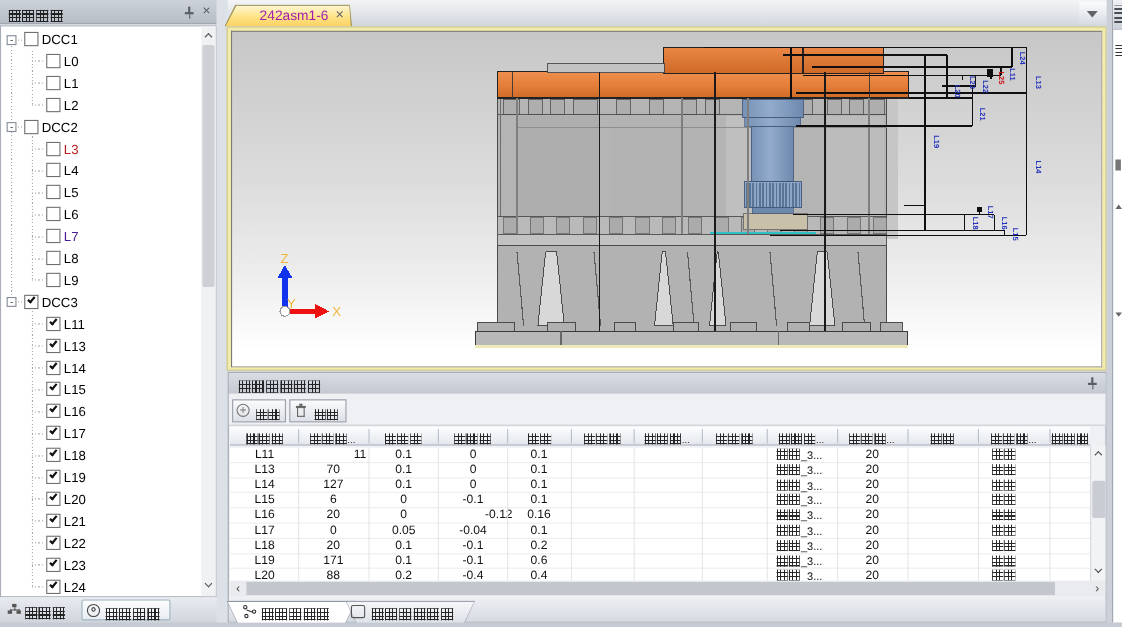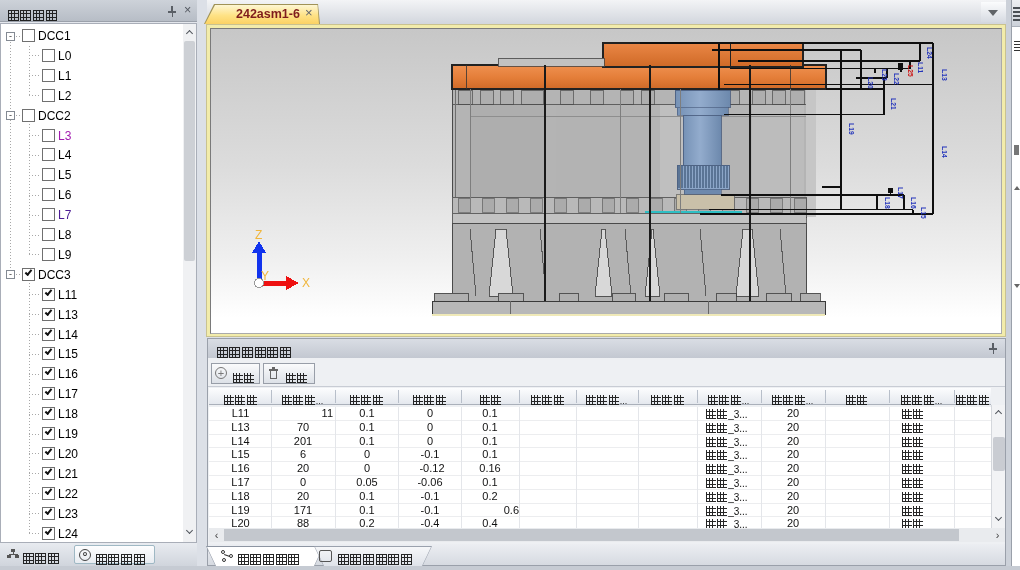--- a/index.html
+++ b/index.html
@@ -60,21 +60,21 @@
 <div class="abs" style="left:41px;top:24.9px;width:13px;height:13px;border:1.5px solid #707070;background:#fff"></div>
 <div class="abs" style="left:57px;top:24.9px;font-size:12px;color:#000">L0</div>
 <div class="abs" style="left:41px;top:44.8px;width:13px;height:13px;border:1.5px solid #707070;background:#fff"></div>
 <div class="abs" style="left:57px;top:44.8px;font-size:12px;color:#000">L1</div>
 <div class="abs" style="left:41px;top:64.7px;width:13px;height:13px;border:1.5px solid #707070;background:#fff"></div>
 <div class="abs" style="left:57px;top:64.7px;font-size:12px;color:#000">L2</div>
 <div class="abs" style="left:5px;top:87.1px;width:9px;height:9px;border:1px solid #848a93;background:#fff;font-size:9px;line-height:7px;text-align:center;color:#333">-</div>
 <div class="abs" style="left:21px;top:84.6px;width:13px;height:13px;border:1.5px solid #707070;background:#fff"></div>
 <div class="abs" style="left:37px;top:84.6px;font-size:12px;color:#000">DCC2</div>
 <div class="abs" style="left:41px;top:104.5px;width:13px;height:13px;border:1.5px solid #707070;background:#fff"></div>
-<div class="abs" style="left:57px;top:104.5px;font-size:12px;color:#a21caf">L3</div>
+<div class="abs" style="left:57px;top:104.5px;font-size:12px;color:#b91c1c">L3</div>
 <div class="abs" style="left:41px;top:124.4px;width:13px;height:13px;border:1.5px solid #707070;background:#fff"></div>
 <div class="abs" style="left:57px;top:124.4px;font-size:12px;color:#000">L4</div>
 <div class="abs" style="left:41px;top:144.3px;width:13px;height:13px;border:1.5px solid #707070;background:#fff"></div>
 <div class="abs" style="left:57px;top:144.3px;font-size:12px;color:#000">L5</div>
 <div class="abs" style="left:41px;top:164.2px;width:13px;height:13px;border:1.5px solid #707070;background:#fff"></div>
 <div class="abs" style="left:57px;top:164.2px;font-size:12px;color:#000">L6</div>
 <div class="abs" style="left:41px;top:184.1px;width:13px;height:13px;border:1.5px solid #707070;background:#fff"></div>
 <div class="abs" style="left:57px;top:184.1px;font-size:12px;color:#4c1d95">L7</div>
 <div class="abs" style="left:41px;top:204.0px;width:13px;height:13px;border:1.5px solid #707070;background:#fff"></div>
 <div class="abs" style="left:57px;top:204.0px;font-size:12px;color:#000">L8</div>
@@ -159,21 +159,21 @@
             <div class="abs" style="left:2.5px;top:2.5px;width:4px;height:4px;border:1.2px solid #444;border-radius:2px;transform:rotate(45deg)"></div>
           </div>
 <div class="abs" style="left:20px;top:3px"><i class="g "></i><i class="g "></i><i class="g "></i><i class="g "></i></div>
 </div>
 </div>
 </div>
 <div class="abs" style="left:197px;top:0;width:10px;height:570px;background:#dce0e7"></div>
 <div class="abs" style="left:207px;top:0;width:813px;height:24px;background:linear-gradient(#f3f4f6,#d2d6dd)"></div>
 <div class="abs" style="left:204px;top:4px;width:116px;height:20px;background:#a09257;clip-path:polygon(10px 0,114px 0,116px 20px,0 20px)"></div>
 <div class="abs" style="left:205px;top:5px;width:114px;height:19px;background:linear-gradient(#fdf6d4,#fee285 55%,#fbd264);clip-path:polygon(10px 0,112.5px 0,114px 19px,0 19px)"></div>
-<div class="abs" style="left:236px;top:7px;font-size:12.5px;font-weight:bold;color:#7f1d1d">242asm1-6</div>
+<div class="abs" style="left:236px;top:7px;font-size:12.5px;font-weight:normal;color:#a21caf">242asm1-6</div>
 <div class="abs" style="left:305px;top:5px;font-size:13px;color:#60656d">×</div>
 <div class="abs" style="left:981px;top:2px;width:25px;height:20px;background:linear-gradient(#fbfcfd,#d7dbe2)">
       <div class="abs" style="left:7px;top:8px;width:0;height:0;border-left:5px solid transparent;border-right:5px solid transparent;border-top:6px solid #606468"></div>
     </div>
 <div class="abs" style="left:206px;top:24px;width:800px;height:313px;background:#f2ecab;border:1px solid #c9c290">
 <div class="abs" style="left:3px;top:3px;width:792px;height:306px;border:1px solid #7a7a7a;border-right-color:#aaa;border-bottom-color:#aaa;background:linear-gradient(#c7c7c7,#dcdcdc 45%,#efefef 75%,#ffffff 95%)">
 <svg class="abs" style="left:0;top:0" width="790" height="304" viewBox="211 28 790 304" shape-rendering="crispEdges">
 <defs>
             <linearGradient id="org" x1="0" y1="0" x2="0" y2="1">
               <stop offset="0" stop-color="#ef9050"></stop>
@@ -411,21 +411,21 @@
 <div class="abs" style="left:62px;top:0px;width:64px;text-align:center;line-height:13px">70</div>
 <div class="abs" style="left:126px;top:0px;width:64px;text-align:center;line-height:13px">0.1</div>
 <div class="abs" style="left:189px;top:0px;width:64px;text-align:center;line-height:13px">0</div>
 <div class="abs" style="left:252px;top:0px;width:58px;text-align:center;line-height:13px">0.1</div>
 <div class="abs" style="left:496px;top:1px;white-space:nowrap"><i class="g s"></i><i class="g s"></i><span style="font-size:10px;color:#111">_3...</span></div>
 <div class="abs" style="left:552px;top:0;width:64px;text-align:center;line-height:13px">20</div>
 <div class="abs" style="left:692px;top:1px;white-space:nowrap"><i class="g s"></i><i class="g s"></i></div>
 </div>
 <div class="abs" style="left:0;top:27.6px;width:782px;height:13.8px;border-bottom:1px solid #ecedef;font-size:11px;color:#111">
 <div class="abs" style="left:1px;top:0px;width:61px;text-align:center;line-height:13px">L14</div>
-<div class="abs" style="left:62px;top:0px;width:64px;text-align:center;line-height:13px">201</div>
+<div class="abs" style="left:62px;top:0px;width:64px;text-align:center;line-height:13px">127</div>
 <div class="abs" style="left:126px;top:0px;width:64px;text-align:center;line-height:13px">0.1</div>
 <div class="abs" style="left:189px;top:0px;width:64px;text-align:center;line-height:13px">0</div>
 <div class="abs" style="left:252px;top:0px;width:58px;text-align:center;line-height:13px">0.1</div>
 <div class="abs" style="left:496px;top:1px;white-space:nowrap"><i class="g s"></i><i class="g s"></i><span style="font-size:10px;color:#111">_3...</span></div>
 <div class="abs" style="left:552px;top:0;width:64px;text-align:center;line-height:13px">20</div>
 <div class="abs" style="left:692px;top:1px;white-space:nowrap"><i class="g s"></i><i class="g s"></i></div>
 </div>
 <div class="abs" style="left:0;top:41.4px;width:782px;height:13.8px;border-bottom:1px solid #ecedef;font-size:11px;color:#111">
 <div class="abs" style="left:1px;top:0px;width:61px;text-align:center;line-height:13px">L15</div>
 <div class="abs" style="left:62px;top:0px;width:64px;text-align:center;line-height:13px">6</div>
@@ -433,52 +433,52 @@
 <div class="abs" style="left:189px;top:0px;width:64px;text-align:center;line-height:13px">-0.1</div>
 <div class="abs" style="left:252px;top:0px;width:58px;text-align:center;line-height:13px">0.1</div>
 <div class="abs" style="left:496px;top:1px;white-space:nowrap"><i class="g s"></i><i class="g s"></i><span style="font-size:10px;color:#111">_3...</span></div>
 <div class="abs" style="left:552px;top:0;width:64px;text-align:center;line-height:13px">20</div>
 <div class="abs" style="left:692px;top:1px;white-space:nowrap"><i class="g s"></i><i class="g s"></i></div>
 </div>
 <div class="abs" style="left:0;top:55.2px;width:782px;height:13.8px;border-bottom:1px solid #ecedef;font-size:11px;color:#111">
 <div class="abs" style="left:1px;top:0px;width:61px;text-align:center;line-height:13px">L16</div>
 <div class="abs" style="left:62px;top:0px;width:64px;text-align:center;line-height:13px">20</div>
 <div class="abs" style="left:126px;top:0px;width:64px;text-align:center;line-height:13px">0</div>
-<div class="abs" style="left:189px;top:0px;width:68px;text-align:center;line-height:13px">-0.12</div>
+<div class="abs" style="left:189px;top:0px;width:68px;text-align:right;line-height:13px">-0.12</div>
 <div class="abs" style="left:252px;top:0px;width:58px;text-align:center;line-height:13px">0.16</div>
 <div class="abs" style="left:496px;top:1px;white-space:nowrap"><i class="g s"></i><i class="g s"></i><span style="font-size:10px;color:#111">_3...</span></div>
 <div class="abs" style="left:552px;top:0;width:64px;text-align:center;line-height:13px">20</div>
 <div class="abs" style="left:692px;top:1px;white-space:nowrap"><i class="g s"></i><i class="g s"></i></div>
 </div>
 <div class="abs" style="left:0;top:69.0px;width:782px;height:13.8px;border-bottom:1px solid #ecedef;font-size:11px;color:#111">
 <div class="abs" style="left:1px;top:0px;width:61px;text-align:center;line-height:13px">L17</div>
 <div class="abs" style="left:62px;top:0px;width:64px;text-align:center;line-height:13px">0</div>
 <div class="abs" style="left:126px;top:0px;width:64px;text-align:center;line-height:13px">0.05</div>
-<div class="abs" style="left:189px;top:0px;width:64px;text-align:center;line-height:13px">-0.06</div>
+<div class="abs" style="left:189px;top:0px;width:64px;text-align:center;line-height:13px">-0.04</div>
 <div class="abs" style="left:252px;top:0px;width:58px;text-align:center;line-height:13px">0.1</div>
 <div class="abs" style="left:496px;top:1px;white-space:nowrap"><i class="g s"></i><i class="g s"></i><span style="font-size:10px;color:#111">_3...</span></div>
 <div class="abs" style="left:552px;top:0;width:64px;text-align:center;line-height:13px">20</div>
 <div class="abs" style="left:692px;top:1px;white-space:nowrap"><i class="g s"></i><i class="g s"></i></div>
 </div>
 <div class="abs" style="left:0;top:82.8px;width:782px;height:13.8px;border-bottom:1px solid #ecedef;font-size:11px;color:#111">
 <div class="abs" style="left:1px;top:0px;width:61px;text-align:center;line-height:13px">L18</div>
 <div class="abs" style="left:62px;top:0px;width:64px;text-align:center;line-height:13px">20</div>
 <div class="abs" style="left:126px;top:0px;width:64px;text-align:center;line-height:13px">0.1</div>
 <div class="abs" style="left:189px;top:0px;width:64px;text-align:center;line-height:13px">-0.1</div>
 <div class="abs" style="left:252px;top:0px;width:58px;text-align:center;line-height:13px">0.2</div>
 <div class="abs" style="left:496px;top:1px;white-space:nowrap"><i class="g s"></i><i class="g s"></i><span style="font-size:10px;color:#111">_3...</span></div>
 <div class="abs" style="left:552px;top:0;width:64px;text-align:center;line-height:13px">20</div>
 <div class="abs" style="left:692px;top:1px;white-space:nowrap"><i class="g s"></i><i class="g s"></i></div>
 </div>
 <div class="abs" style="left:0;top:96.6px;width:782px;height:13.8px;border-bottom:1px solid #ecedef;font-size:11px;color:#111">
 <div class="abs" style="left:1px;top:0px;width:61px;text-align:center;line-height:13px">L19</div>
 <div class="abs" style="left:62px;top:0px;width:64px;text-align:center;line-height:13px">171</div>
 <div class="abs" style="left:126px;top:0px;width:64px;text-align:center;line-height:13px">0.1</div>
 <div class="abs" style="left:189px;top:0px;width:64px;text-align:center;line-height:13px">-0.1</div>
-<div class="abs" style="left:252px;top:0px;width:58px;text-align:right;line-height:13px">0.6</div>
+<div class="abs" style="left:252px;top:0px;width:58px;text-align:center;line-height:13px">0.6</div>
 <div class="abs" style="left:496px;top:1px;white-space:nowrap"><i class="g s"></i><i class="g s"></i><span style="font-size:10px;color:#111">_3...</span></div>
 <div class="abs" style="left:552px;top:0;width:64px;text-align:center;line-height:13px">20</div>
 <div class="abs" style="left:692px;top:1px;white-space:nowrap"><i class="g s"></i><i class="g s"></i></div>
 </div>
 <div class="abs" style="left:0;top:110.4px;width:782px;height:13.8px;border-bottom:1px solid #ecedef;font-size:11px;color:#111">
 <div class="abs" style="left:1px;top:0px;width:61px;text-align:center;line-height:13px">L20</div>
 <div class="abs" style="left:62px;top:0px;width:64px;text-align:center;line-height:13px">88</div>
 <div class="abs" style="left:126px;top:0px;width:64px;text-align:center;line-height:13px">0.2</div>
 <div class="abs" style="left:189px;top:0px;width:64px;text-align:center;line-height:13px">-0.4</div>
 <div class="abs" style="left:252px;top:0px;width:58px;text-align:center;line-height:13px">0.4</div>

